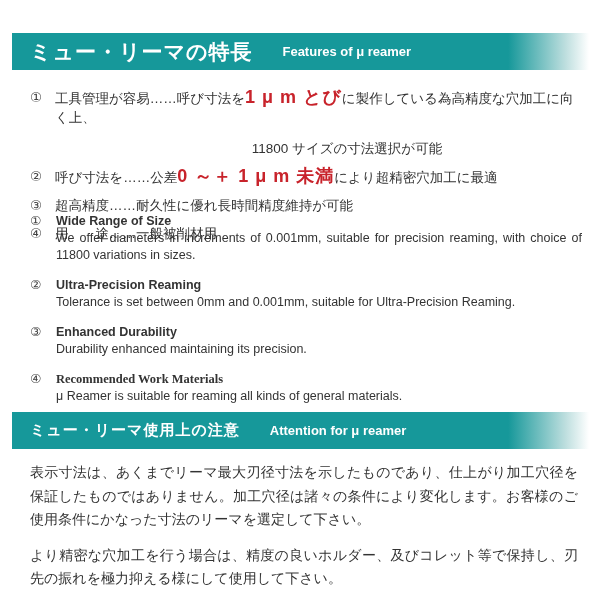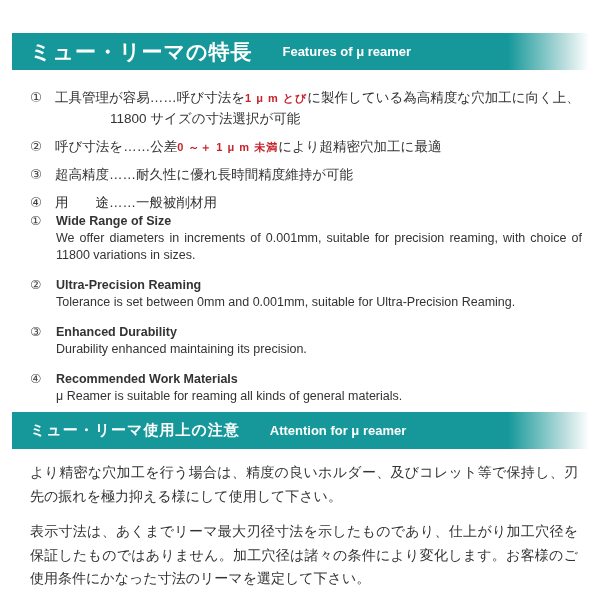--- a/index.html
+++ b/index.html
@@ -53,25 +53,25 @@
   .jp-item { display: flex; margin-bottom: 9px; }
   .jp-item .num {
     flex: 0 0 25px;
     color: #444444;
     font-size: 13.5px;
   }
   .jp-item .txt { flex: 1; }
   .hl {
     color: #c8232b;
     font-weight: bold;
-    font-size: 11px;
+    font-size: 18px;
     letter-spacing: 1px;
     line-height: 1;
   }
-  .jp-line2 { margin-left: 55px; margin-top: 2px; }
+  .jp-line2 { margin-left: 55px; margin-top: 12px; text-align: center; }
   
   .en-list {
     position: absolute;
     top: 213px;
     left: 30px;
     right: 18px;
     font-size: 12.5px;
     line-height: 17px;
   }
   .en-item { display: flex; margin-bottom: 13px; }
@@ -146,29 +146,29 @@
     <div class="en-item">
       <span class="num">③</span>
       <span class="txt">
         <span class="en-head" style="display:block;">Enhanced Durability</span>
         <span class="en-body" style="display:block;">Durability enhanced maintaining its precision.</span>
       </span>
     </div>
     <div class="en-item">
       <span class="num">④</span>
       <span class="txt">
-        <span class="en-head" style="display:block;">Recommended Work Materials</span>
+        <span class="en-head" style="display:block;font-family:Liberation Serif, serif;">Recommended Work Materials</span>
         <span class="en-body" style="display:block;">μ Reamer is suitable for reaming all kinds of general materials.</span>
       </span>
     </div>
   </div>
 
   <div class="bar bar-2">
     <span class="jp-title">ミュー・リーマ使用上の注意</span>
     <span class="en-title">Attention for μ reamer</span>
   </div>
 
   <div class="attention">
+    <p>表示寸法は、あくまでリーマ最大刃径寸法を示したものであり、仕上がり加工穴径を保証したものではありません。加工穴径は諸々の条件により変化します。お客様のご使用条件にかなった寸法のリーマを選定して下さい。</p>
     <p>より精密な穴加工を行う場合は、精度の良いホルダー、及びコレット等で保持し、刃先の振れを極力抑える様にして使用して下さい。</p>
-    <p>表示寸法は、あくまでリーマ最大刃径寸法を示したものであり、仕上がり加工穴径を保証したものではありません。加工穴径は諸々の条件により変化します。お客様のご使用条件にかなった寸法のリーマを選定して下さい。</p>
   </div>
 
 </div>
 
 </body></html>

